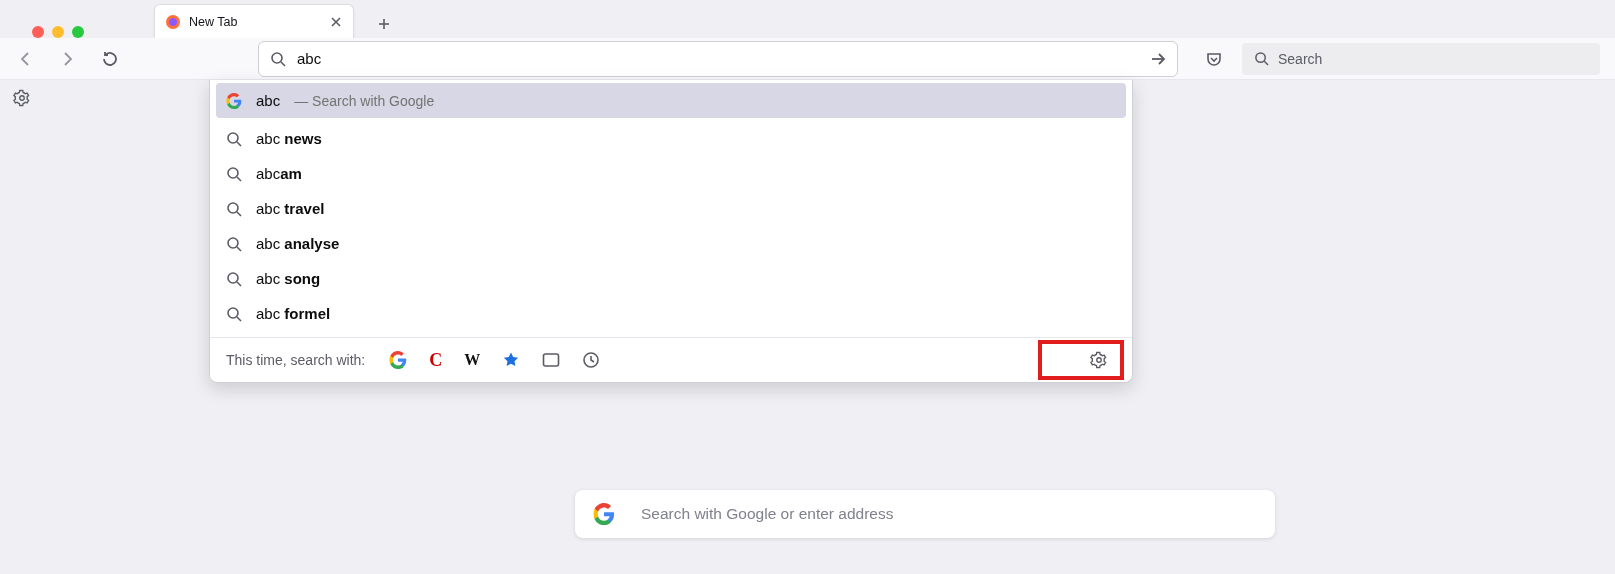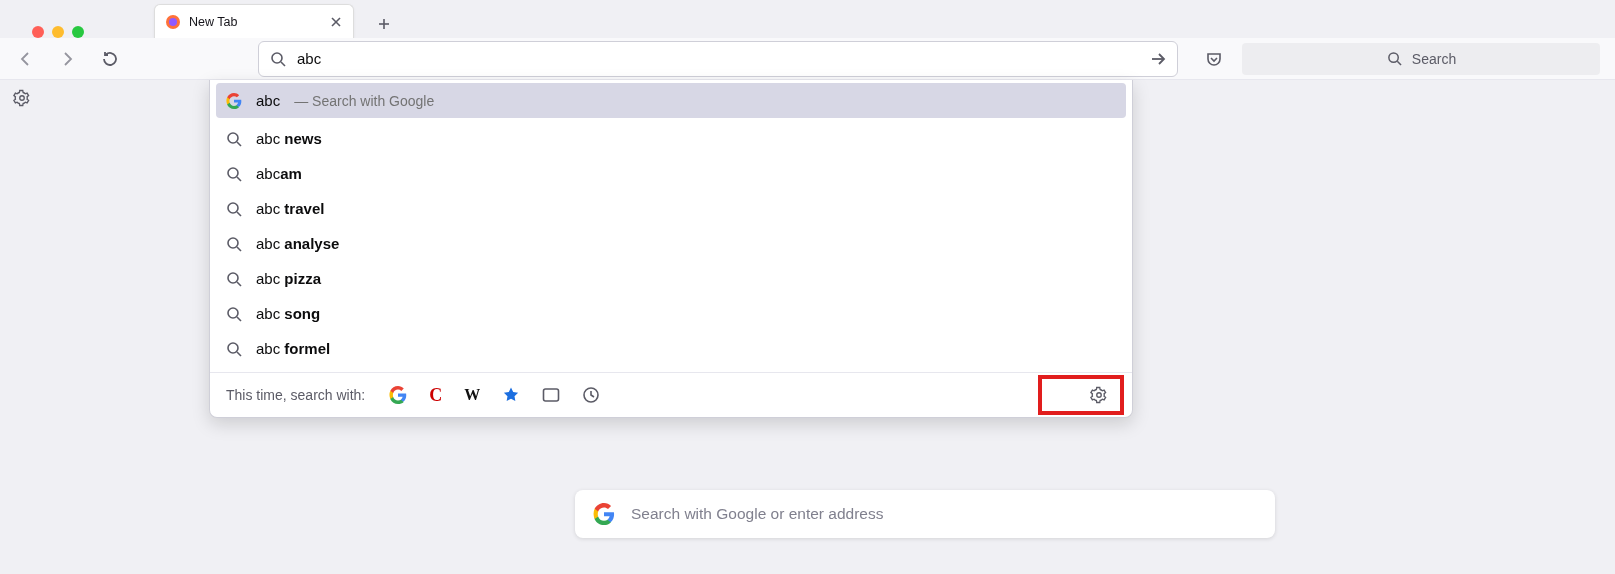--- a/index.html
+++ b/index.html
@@ -40,21 +40,21 @@
     border:1px solid #cfcfd8; border-radius:6px; display:flex; align-items:center;
     gap:10px; padding:0 10px; position:relative;
   }
   .urlbar input {
     flex:1; border:none; outline:none; font-size:15px; color:#0c0c0d; background:transparent;
   }
   .urlbar .go { color:#5b5b66; }
   .pocketbtn { margin-left:8px; }
   .searchbar {
     flex:1; max-width:358px; height:32px; background:#ededf0; border-radius:4px;
-    display:flex; align-items:center; gap:8px; padding:0 10px; color:#5b5b66;justify-content:center;
+    display:flex; align-items:center; gap:8px; padding:0 10px; color:#5b5b66;
   }
   .searchbar span{ color:#5b5b66; font-size:14px;}
   .toolbox-row { position:absolute; left:8px; top:84px; }
 
   
   .dropdown {
     position:absolute; left:209px; top:80px; width:924px; background:#fff;
     border:1px solid #cfcfd8; border-top:none;
     border-radius:0 0 8px 8px; box-shadow:0 6px 18px rgba(0,0,0,.15);
     overflow:hidden;
@@ -79,21 +79,21 @@
     width:86px;height:40px;border:4px solid #e11d1d; margin-right:-8px;
     display:flex; align-items:center; justify-content:flex-end; padding-right:12px;
   }
 
   
   .main-search {
     position:absolute; left:575px; top:490px; width:700px; height:48px;
     background:#fff; border-radius:8px; box-shadow:0 1px 4px rgba(0,0,0,.12);
     display:flex; align-items:center; gap:16px; padding:0 18px;
   }
-  .main-search .ph { color:#80808e; font-size:15.5px;}
+  .main-search .ph { color:#80808e; font-size:15.5px;margin-left:10px;}
 
   
   svg{display:block}
   .star-blue{fill:#1c6fe0;}
 </style>
 </head>
 <body>
 
 <div class="tabbar">
   <div class="traffic">
@@ -236,29 +236,20 @@
         </span>
         <span>abc <b>analyse</b></span>
       </div>
       <div class="sugrow">
         <span class="sico">
           <svg width="16" height="16" viewBox="0 0 16 16" fill="none" stroke="#5b5b66" stroke-width="1.6">
             <circle cx="7" cy="7" r="5"></circle>
             <line x1="11" y1="11" x2="15" y2="15"></line>
           </svg>
         </span>
-        <span>abc <b>pizza</b></span>
-      </div>
-      <div class="sugrow">
-        <span class="sico">
-          <svg width="16" height="16" viewBox="0 0 16 16" fill="none" stroke="#5b5b66" stroke-width="1.6">
-            <circle cx="7" cy="7" r="5"></circle>
-            <line x1="11" y1="11" x2="15" y2="15"></line>
-          </svg>
-        </span>
         <span>abc <b>song</b></span>
       </div>
       <div class="sugrow">
         <span class="sico">
           <svg width="16" height="16" viewBox="0 0 16 16" fill="none" stroke="#5b5b66" stroke-width="1.6">
             <circle cx="7" cy="7" r="5"></circle>
             <line x1="11" y1="11" x2="15" y2="15"></line>
           </svg>
         </span>
         <span>abc <b>formel</b></span>

